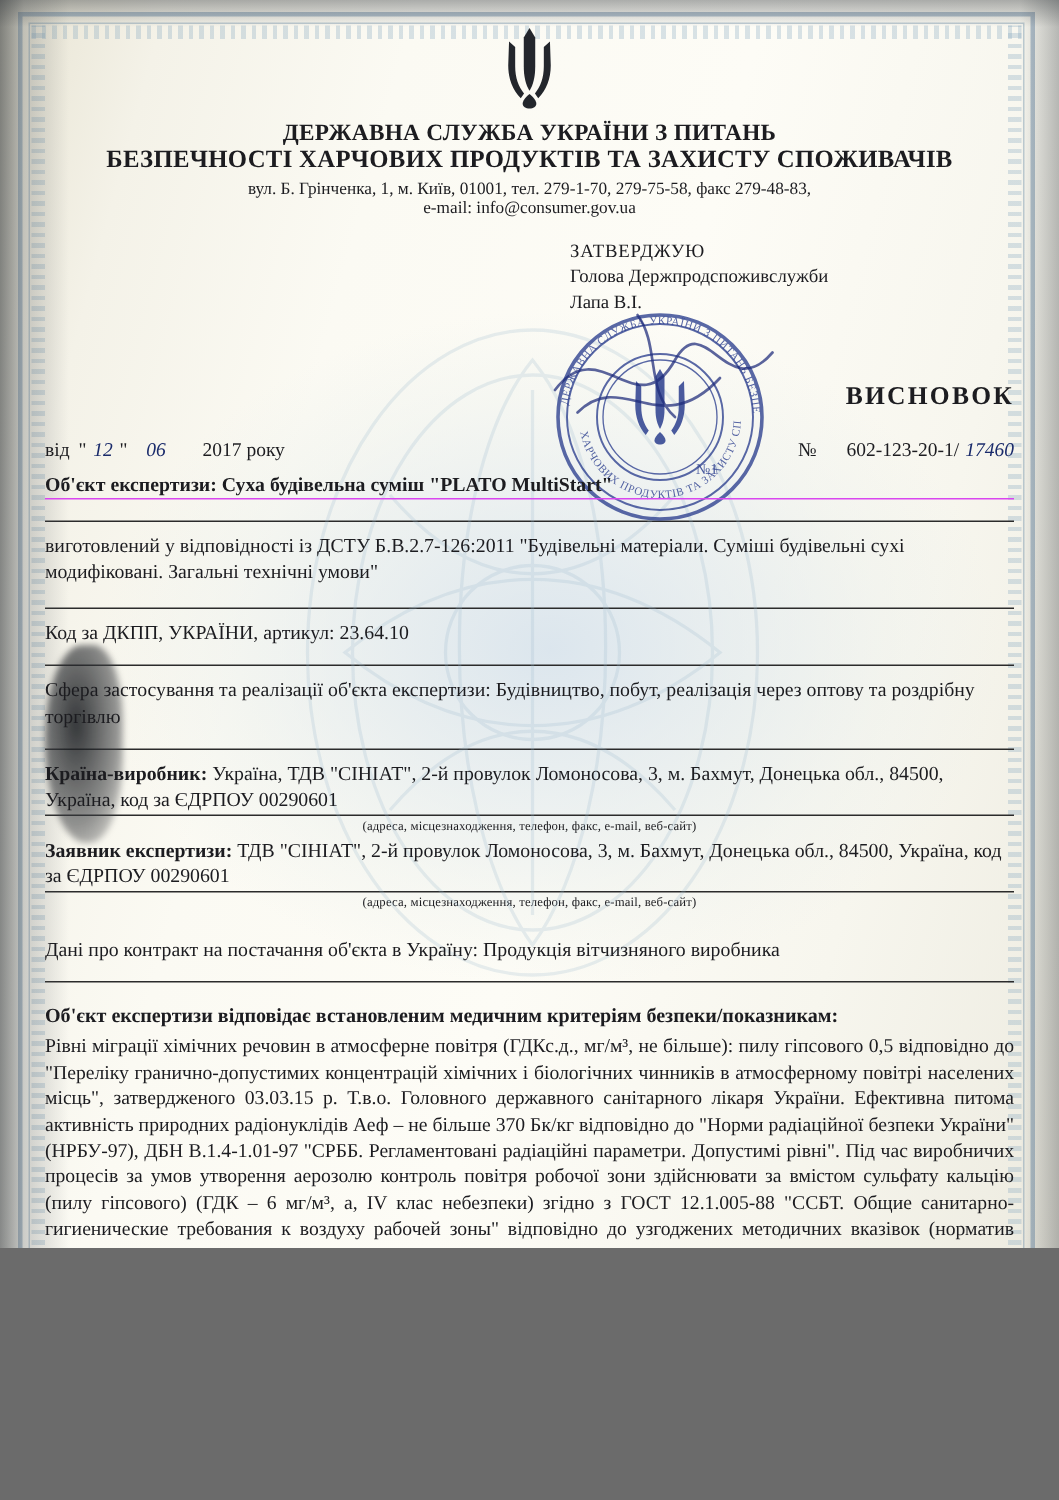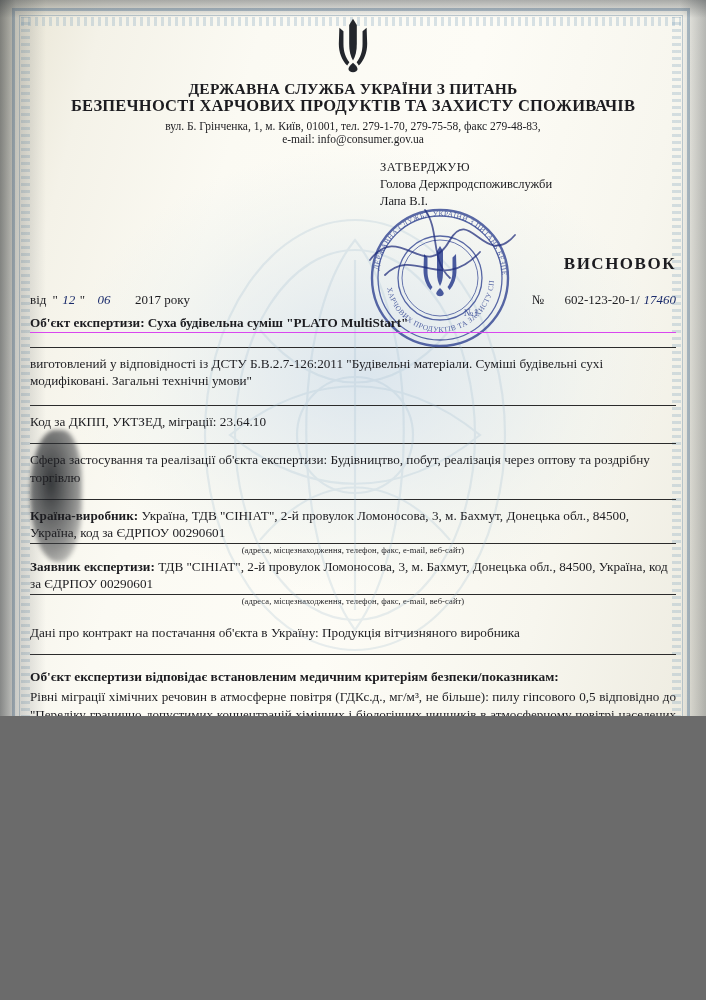--- a/index.html
+++ b/index.html
@@ -9,21 +9,21 @@
   }
   body {
     width: 706px;
     height: 1000px;
     overflow: hidden;
     font-family: "Liberation Serif", serif;
   }
   .page {
     position: relative;
     width: 706px;
-    height: 716px;
+    height: 832px;
     background: #f0abfc;
     overflow: hidden;
   }
   
   .paper-bg {
     position: absolute;
     inset: 0;
     background:
       radial-gradient(ellipse 400px 300px at 52% 52%, rgba(214,226,236,0.85) 0%, rgba(232,238,236,0.35) 55%, rgba(255,255,255,0) 75%),
       linear-gradient(105deg, #e7e3d2 0%, #f4f2e8 12%, #fbfaf3 30%, #fdfcf6 55%, #f7f6ee 78%, #edebe0 100%);
@@ -278,21 +278,21 @@
     <div style="height:14px;border-bottom:1px solid #2b2b2b;"></div>
 
     <div class="row-block" style="margin-top:7px;">
       <span>виготовлений у відповідності із</span>
       <span>ДСТУ Б.В.2.7-126:2011 "Будівельні матеріали. Суміші будівельні сухі модифіковані. Загальні технічні умови"</span>
     </div>
     <div style="height:3px;"></div>
     <div style="height:13px;border-bottom:1px solid #2b2b2b;"></div>
 
     <div class="row-block" style="margin-top:7px;">
-      <span>Код за ДКПП, УКТЗЕД, міграції:</span>
+      <span>Код за ДКПП, УКРАЇНИ, артикул:</span>
       <span>23.64.10</span>
     </div>
     <div style="height:13px;border-bottom:1px solid #2b2b2b;"></div>
 
     <div class="row-block" style="margin-top:7px;">
       <span>Сфера застосування та реалізації об'єкта експертизи:</span>
       <span>Будівництво, побут, реалізація через оптову та роздрібну торгівлю</span>
     </div>
     <div style="height:13px;border-bottom:1px solid #2b2b2b;"></div>
 

